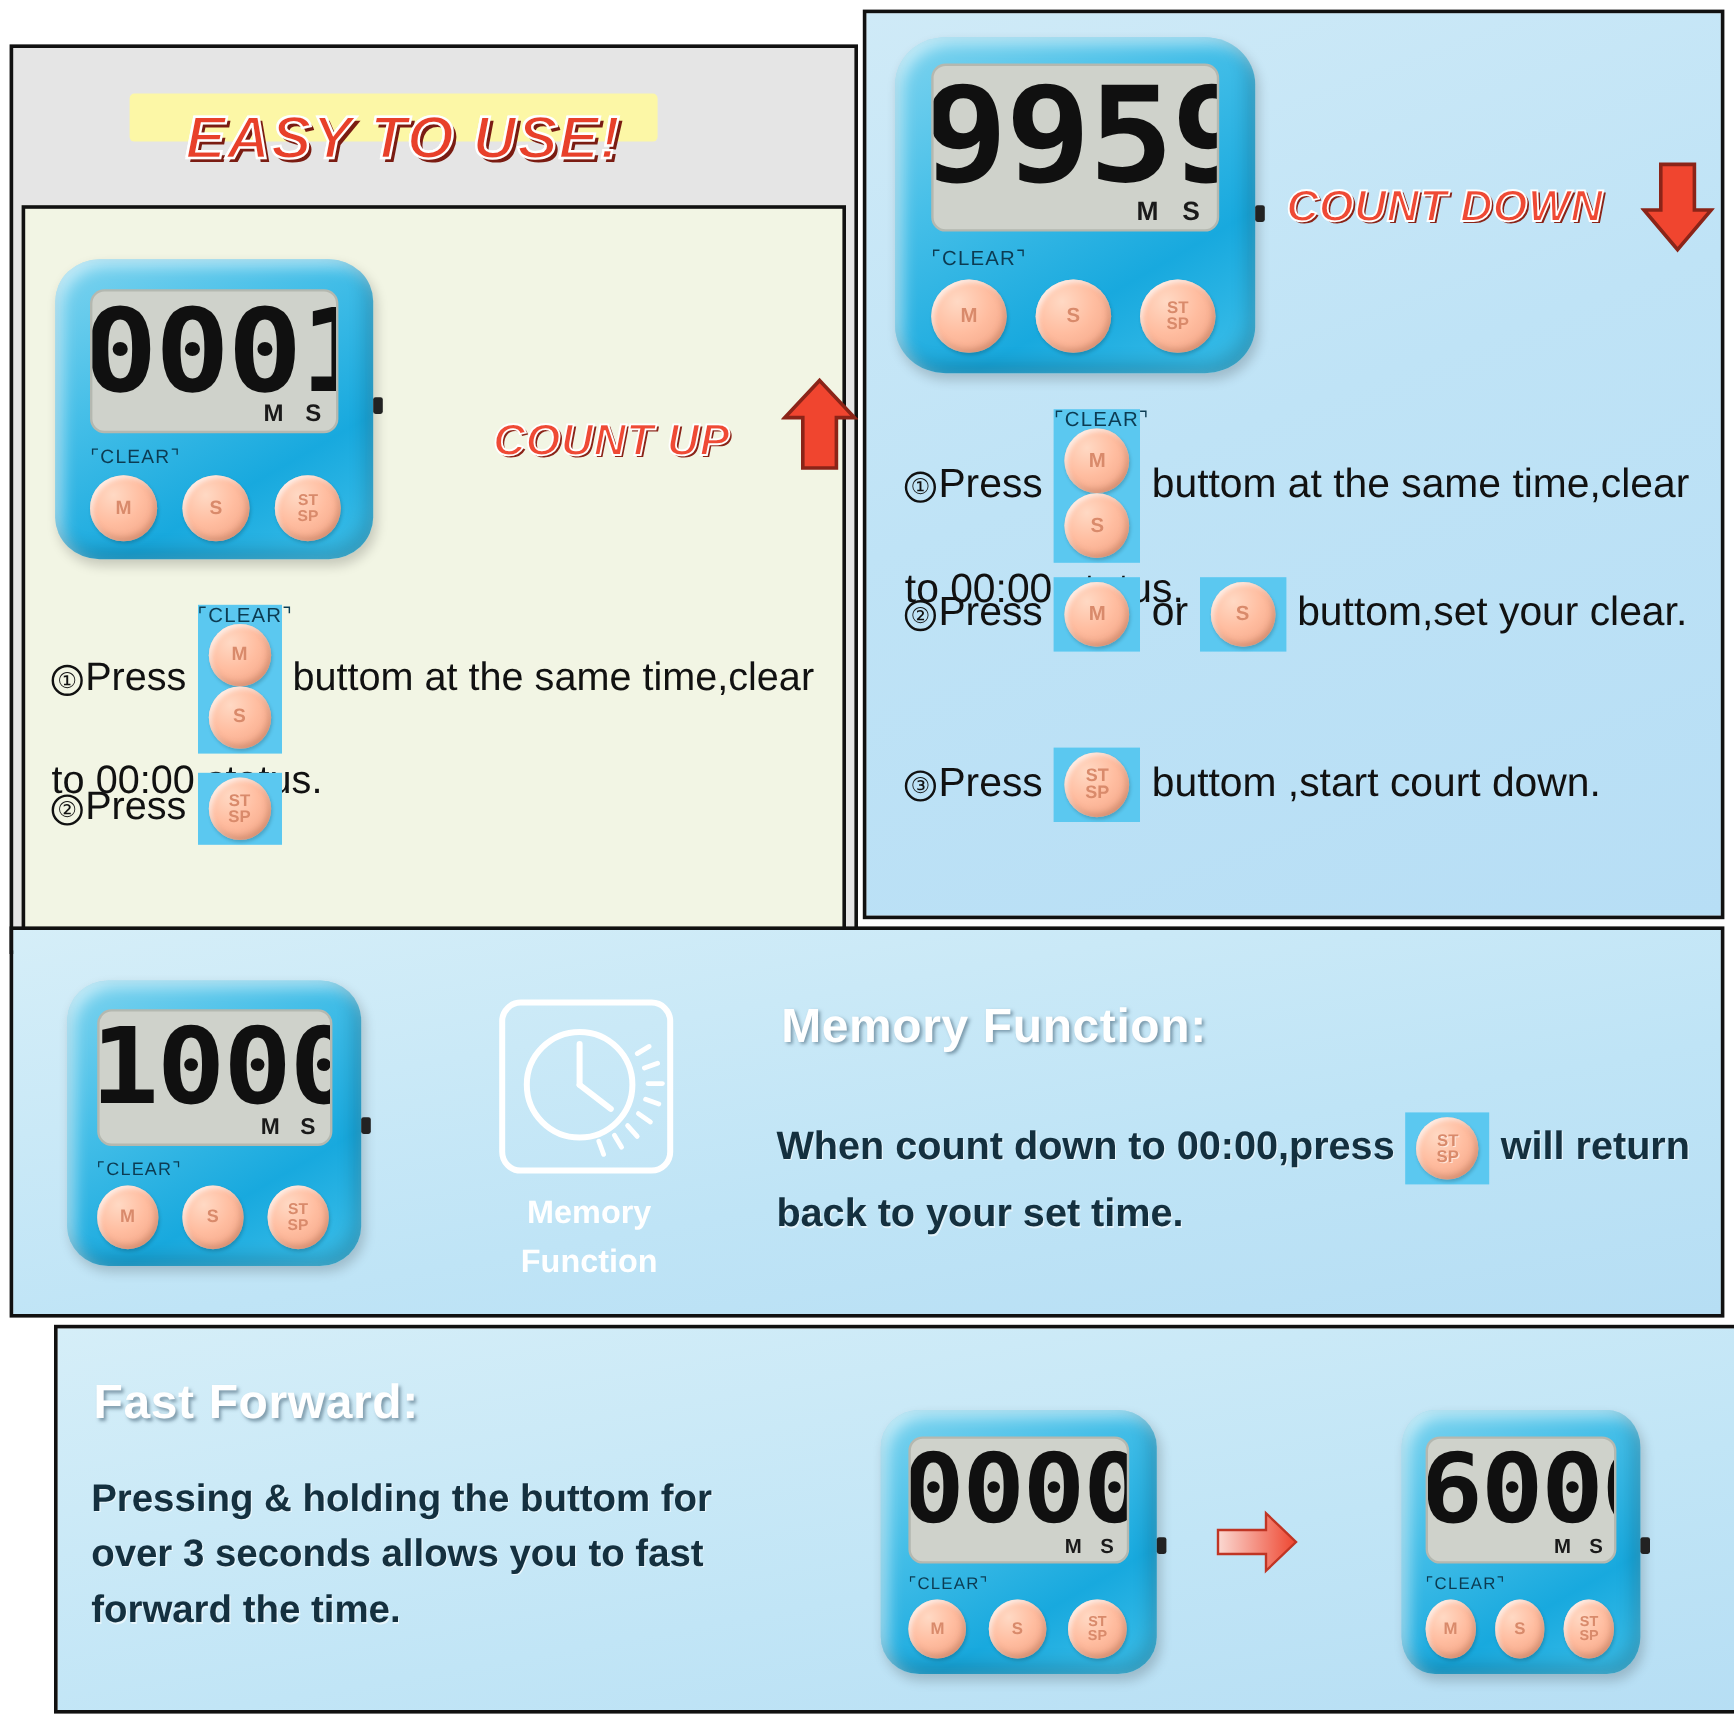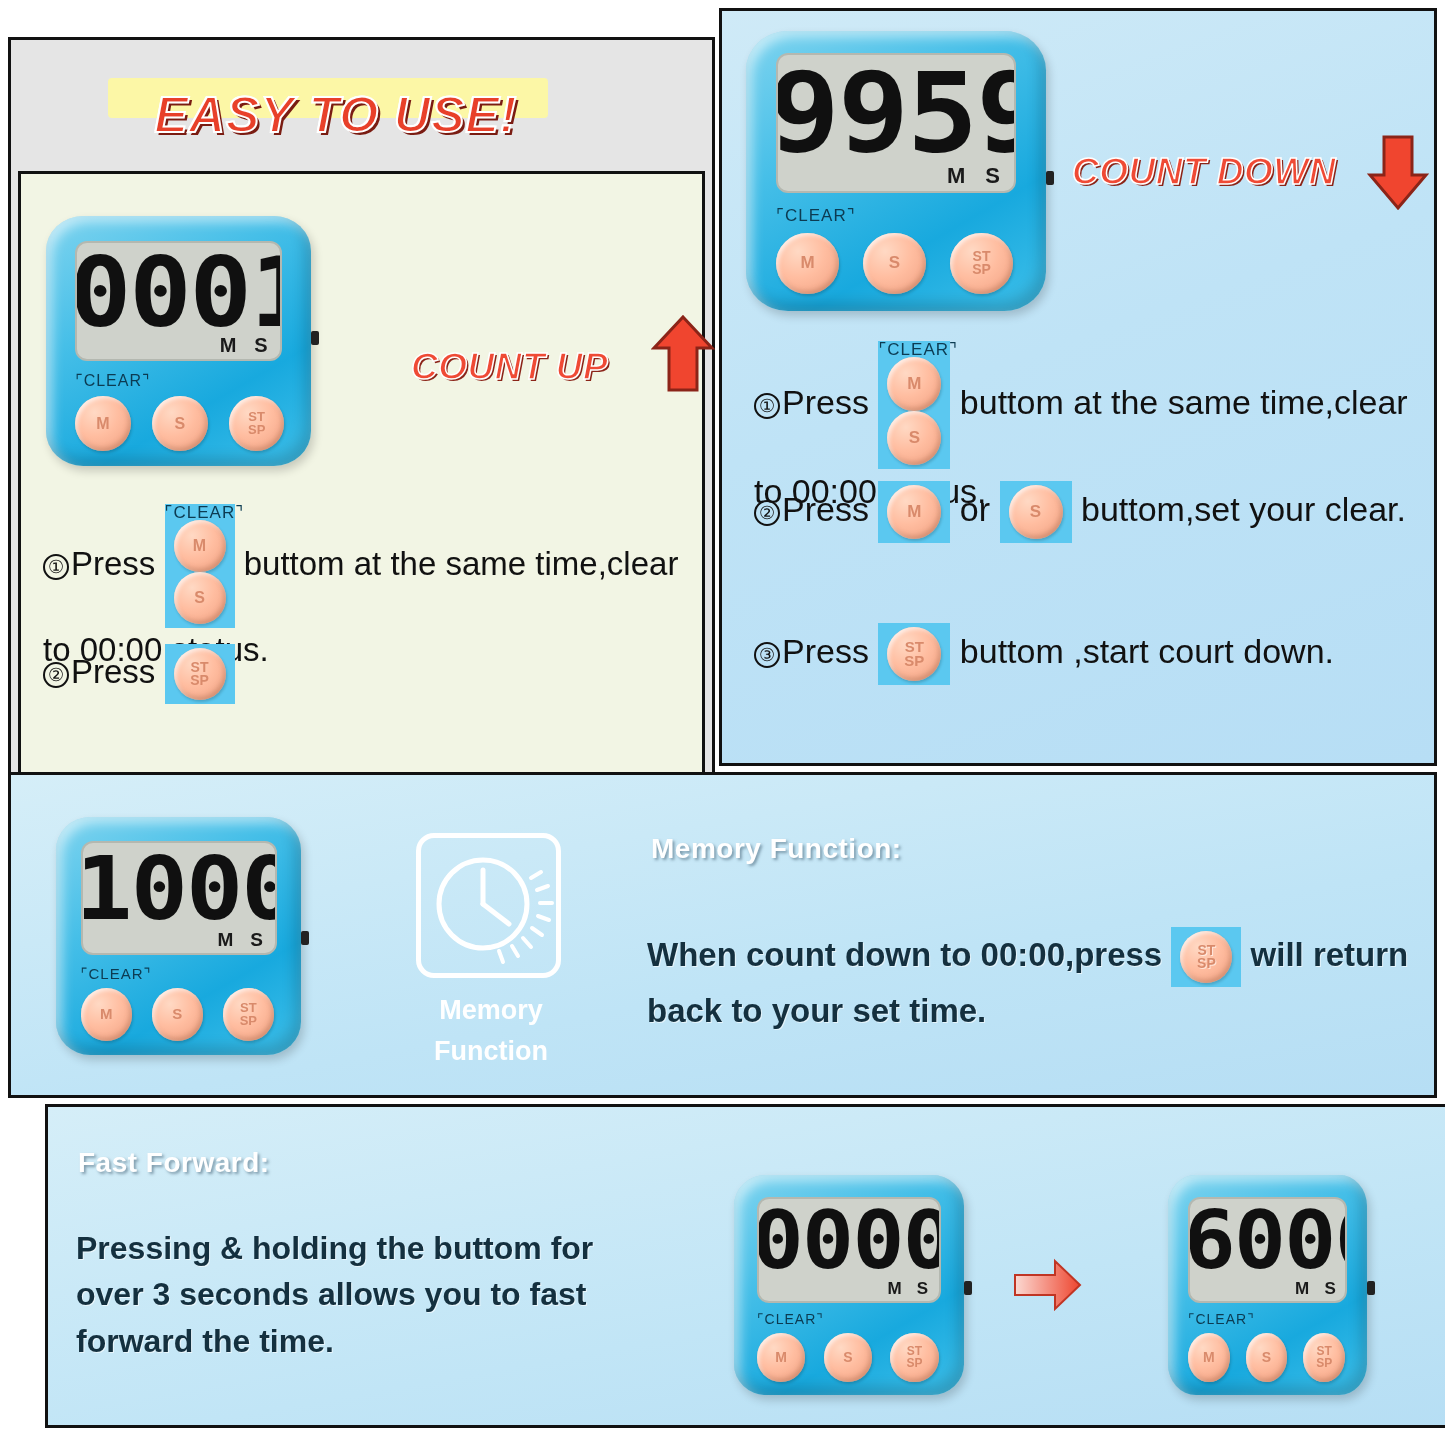--- a/index.html
+++ b/index.html
@@ -167,21 +167,21 @@
   .mem-caption {
     position:absolute;
     color:#ffffff;
     font-size:27px;
     font-weight:bold;
     text-align:center;
     line-height:1.5;
   }
   .head-white {
     position:absolute;
-    font-size:28px; font-weight:bold; color:#ffffff;
+    font-size:40px; font-weight:bold; color:#ffffff;
     text-shadow: 2px 2px 3px rgba(60,90,110,0.55);
     letter-spacing:0.5px;
   }
   .body-dark {
     position:absolute;
     font-size:33px; font-weight:bold; color:#14303f;
     line-height:1.45;
     text-shadow: 1px 1px 0 rgba(255,255,255,0.6);
   }
 </style>

